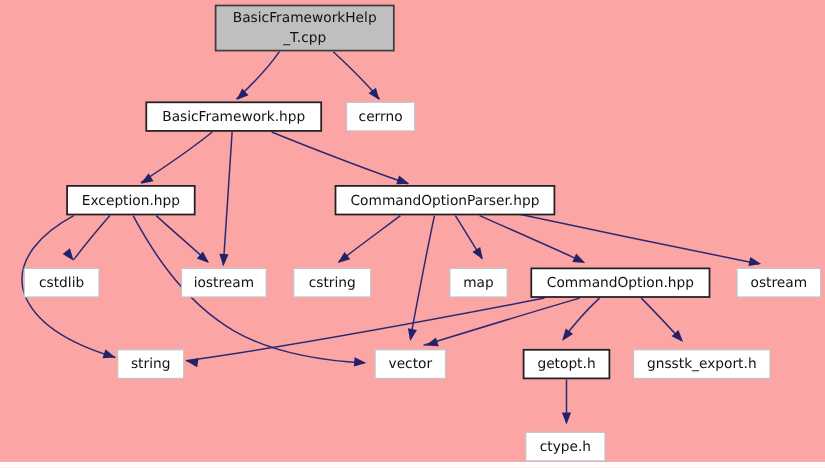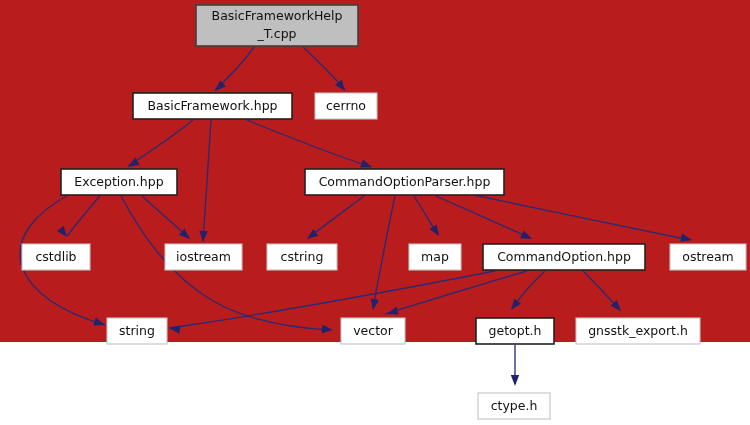--- a/index.html
+++ b/index.html
@@ -1,20 +1,20 @@
 <!DOCTYPE html>
 <html><head>
 <meta charset="utf-8">
 <style>
   html,body{margin:0;padding:0;background:#ffffff;}
   body{
     width:750px;height:425px;overflow:hidden;
     font-family:"DejaVu Sans","Liberation Sans",sans-serif;
   }
-  #graph-root{position:relative;width:750px;height:342px;background:#b91c1c;}
+  #graph-root{position:relative;width:750px;height:420px;background:#fca5a5;}
   svg#graph-canvas{position:absolute;left:0;top:0;width:750px;height:425px;}
   .node-label{
     font-family:"DejaVu Sans","Liberation Sans",sans-serif;
     font-size:12.5px;
     fill:#111111;
     text-anchor:middle;
     dominant-baseline:middle;
   }
   .node-box-root{fill:#bfbfbf;stroke:#404040;stroke-width:1.6px;}
   .node-box-local{fill:#ffffff;stroke:#212121;stroke-width:1.6px;}

